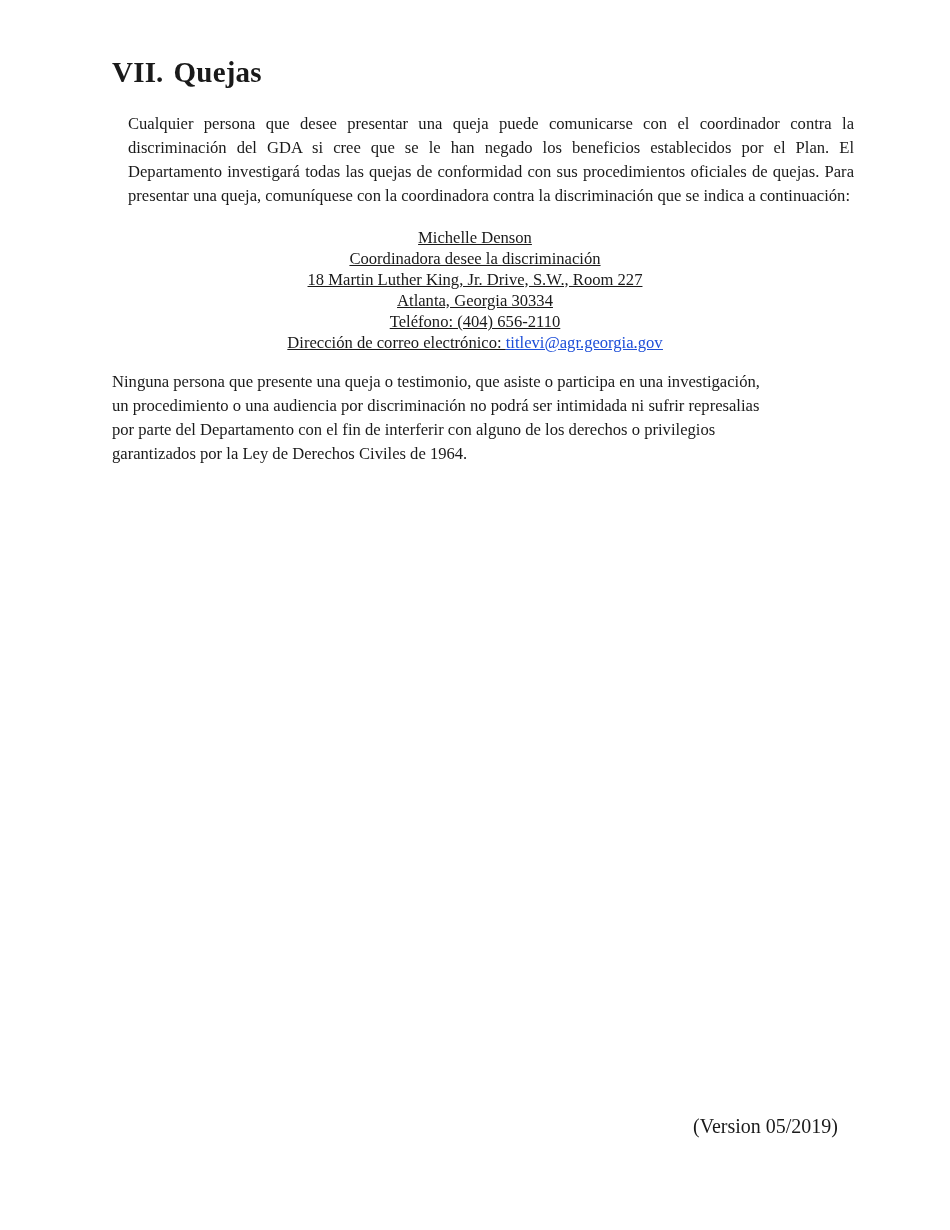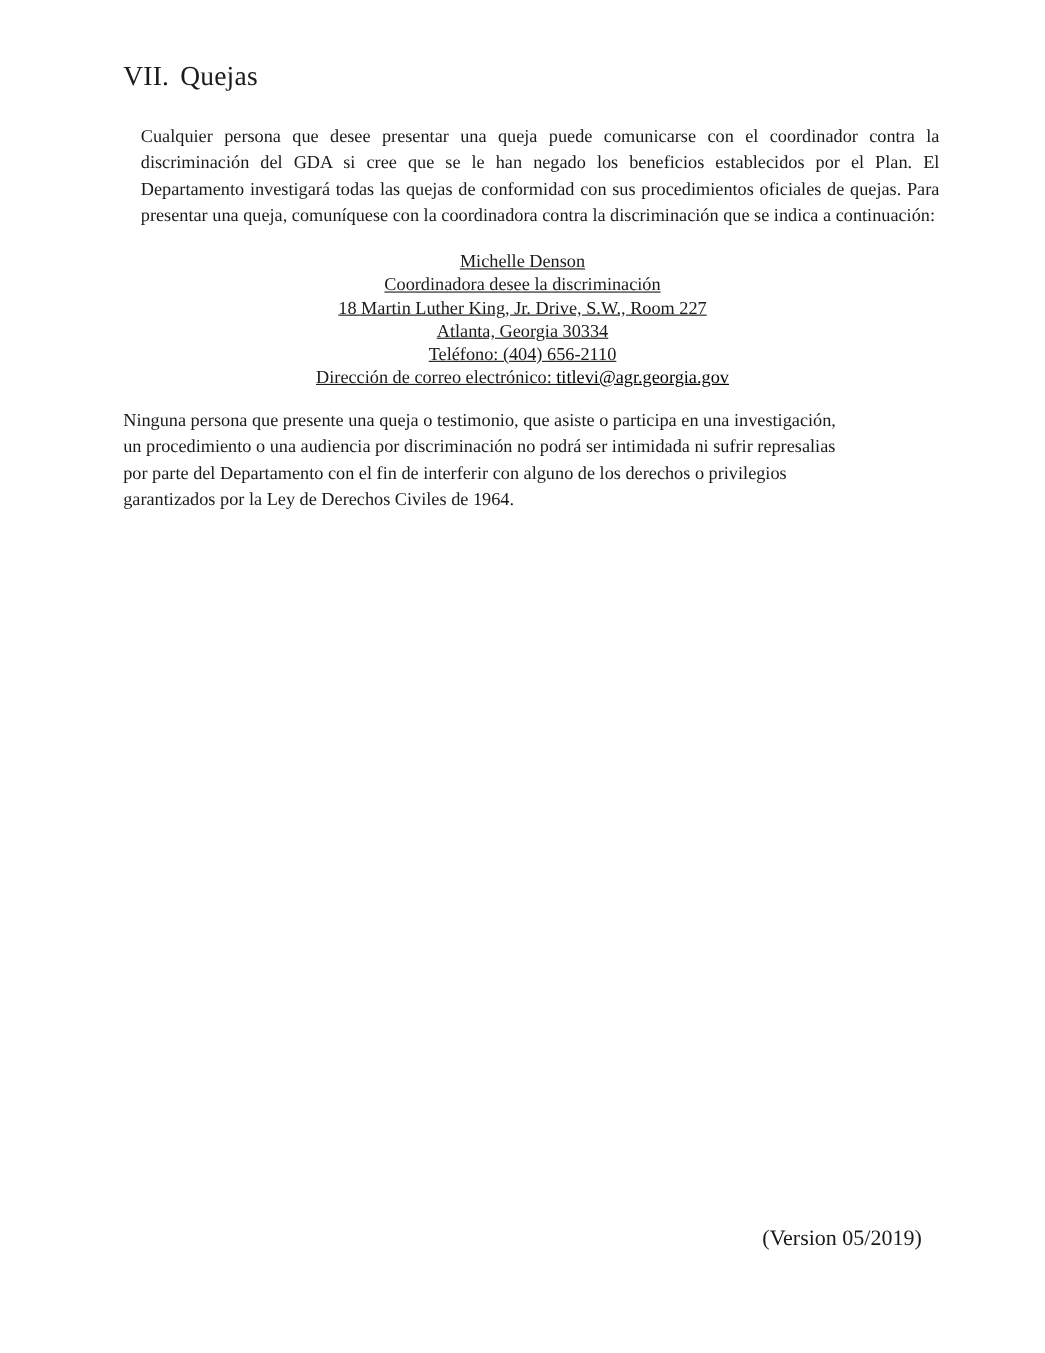--- a/index.html
+++ b/index.html
@@ -4,33 +4,33 @@
 <style>
   html, body { margin: 0; padding: 0; background: #ffffff; }
   body {
     width: 950px; height: 1230px; position: relative; overflow: hidden;
     font-family: "Liberation Serif", "DejaVu Serif", serif;
     color: #1a1a1a;
   }
   .page { position: absolute; left: 112px; top: 0; width: 726px; }
   h1 {
     position: absolute; top: 56px; left: 0; margin: 0;
-    font-size: 25px; font-weight: normal; letter-spacing: 0.2px; text-align: center;
+    font-size: 29px; font-weight: bold; letter-spacing: 0.2px; text-align: center;
   }
   h1 .num { display: inline-block; margin-right: 10px; }
   .para1 {
     position: absolute; top: 96px; left: 0; width: 726px; margin: 16px;
     font-size: 16.6px; line-height: 24px; text-align: justify;
   }
   .address {
     position: absolute; top: 227px; left: 0; width: 726px;
     text-align: center; font-size: 16.6px; line-height: 21px;
   }
   .address div { margin: 0; text-decoration: underline; }
-  .address a { color: #000000; text-decoration: underline; }
+  .address a { color: #1d4ed8; text-decoration: underline; }
   .para2 {
     position: absolute; top: 370px; left: 0; width: 726px; margin: 0;
     font-size: 16.6px; line-height: 24px;
   }
   .footer {
     position: absolute; top: 1115px; right: 0;
     font-size: 20px;
   }
 </style>
 </head>

